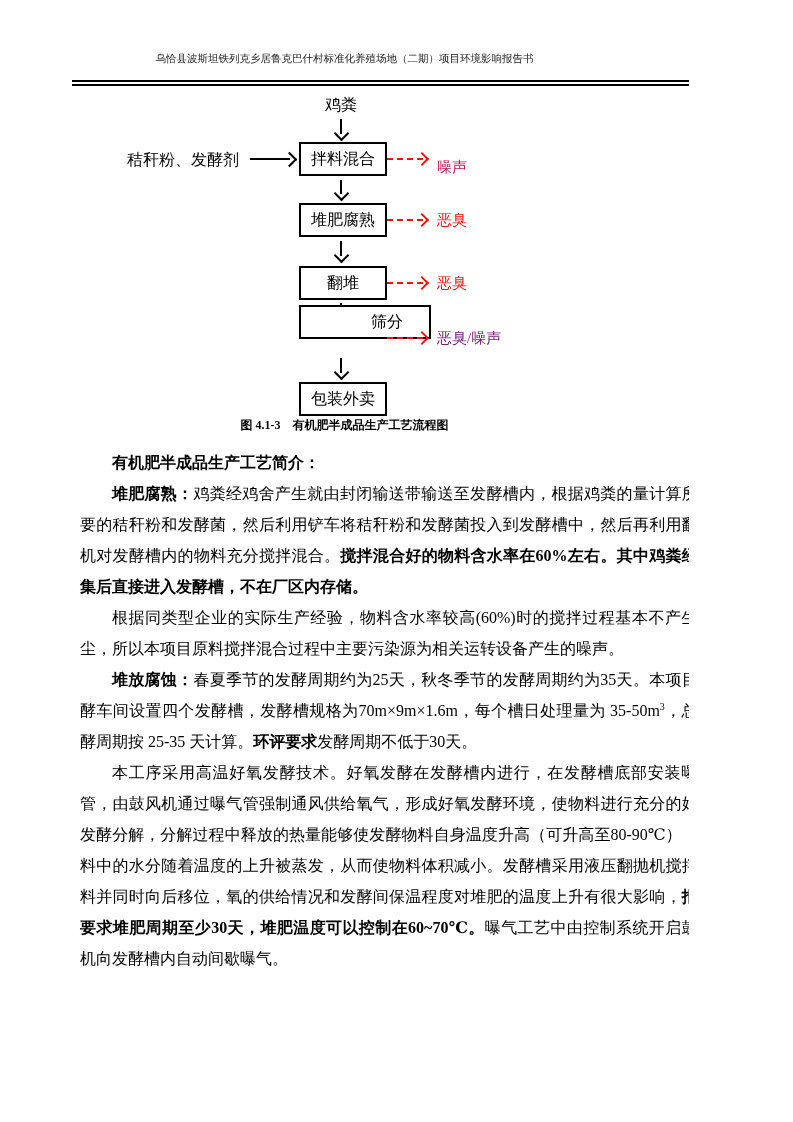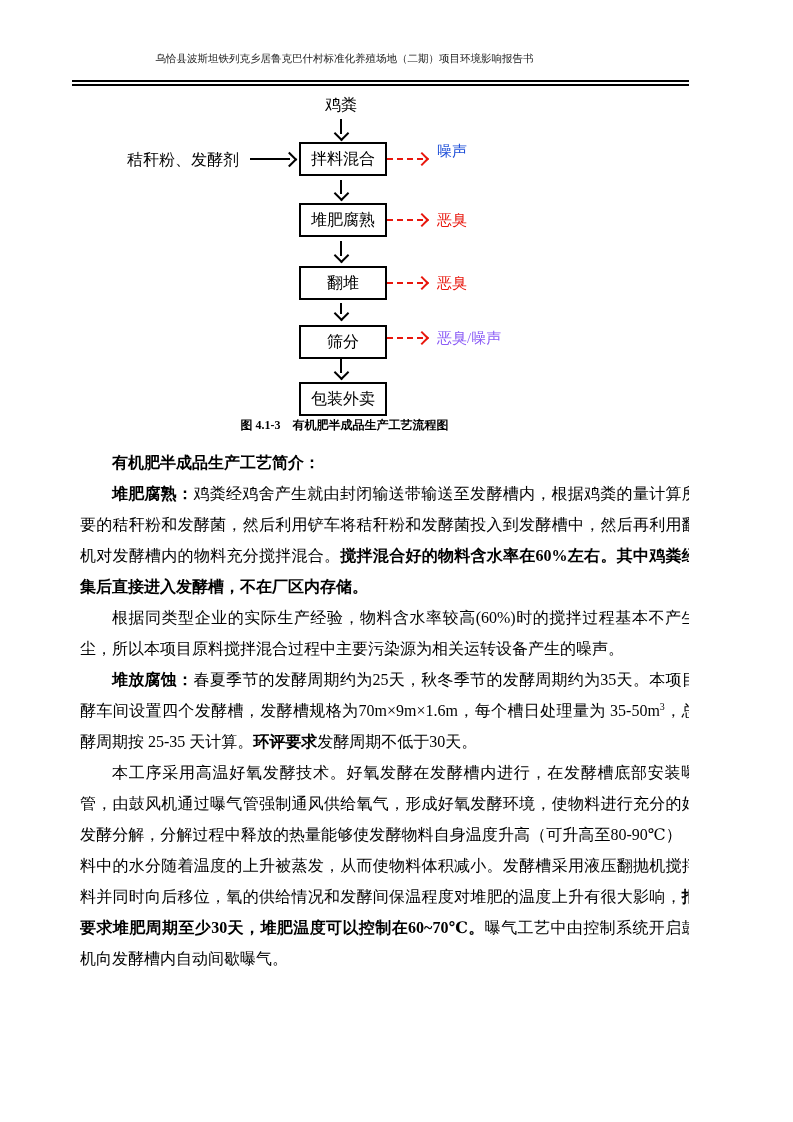--- a/index.html
+++ b/index.html
@@ -55,45 +55,45 @@
     <div class="vline" style="top:119px;height:15px;"></div>
     <div class="chev-d" style="top:128px;"></div>
 
     <div class="fc-label fc-side">秸秆粉、发酵剂</div>
     <div class="hline" style="left:250px;width:40px;"></div>
     <div class="chev-r" style="left:284px;top:154px;"></div>
 
     <div class="fbox" style="top:142px;">拌料混合</div>
     <div class="rdash" style="top:158px;"></div>
     <div class="rchev" style="top:154px;"></div>
-    <div class="emis" style="top: 142px; color: #1d4ed8;">噪声</div>
+    <div class="emis" style="top: 158px; color: #be185d;">噪声</div>
 
     <div class="vline" style="top:180px;height:14px;"></div>
     <div class="chev-d" style="top:188px;"></div>
 
     <div class="fbox" style="top:203px;">堆肥腐熟</div>
     <div class="rdash" style="top:219px;"></div>
     <div class="rchev" style="top:215px;"></div>
     <div class="emis" style="top: 211px; color: rgb(232, 22, 12);">恶臭</div>
 
     <div class="vline" style="top:241px;height:15px;"></div>
     <div class="chev-d" style="top:250px;"></div>
 
     <div class="fbox" style="top:266px;">翻堆</div>
     <div class="rdash" style="top:282px;"></div>
     <div class="rchev" style="top:278px;"></div>
     <div class="emis" style="top: 274px; color: rgb(232, 22, 12);">恶臭</div>
 
     <div class="vline" style="top:303px;height:11px;"></div>
     <div class="chev-d" style="top:308px;"></div>
 
-    <div class="fbox" style="top:325px;">筛分</div>
+    <div class="fbox" style="top:305px;padding-left:44px;">筛分</div>
     <div class="rdash" style="top:337px;"></div>
     <div class="rchev" style="top:333px;"></div>
-    <div class="emis" style="top: 329px; color: #8b5cf6;">恶臭/噪声</div>
+    <div class="emis" style="top: 329px; color: #701a75;">恶臭/噪声</div>
 
     <div class="vline" style="top:358px;height:15px;"></div>
     <div class="chev-d" style="top:367px;"></div>
 
     <div class="fbox" style="top:382px;">包装外卖</div>
 
     <div class="caption">图 4.1-3　有机肥半成品生产工艺流程图</div>
   </div>
 
   <div class="textblock">

